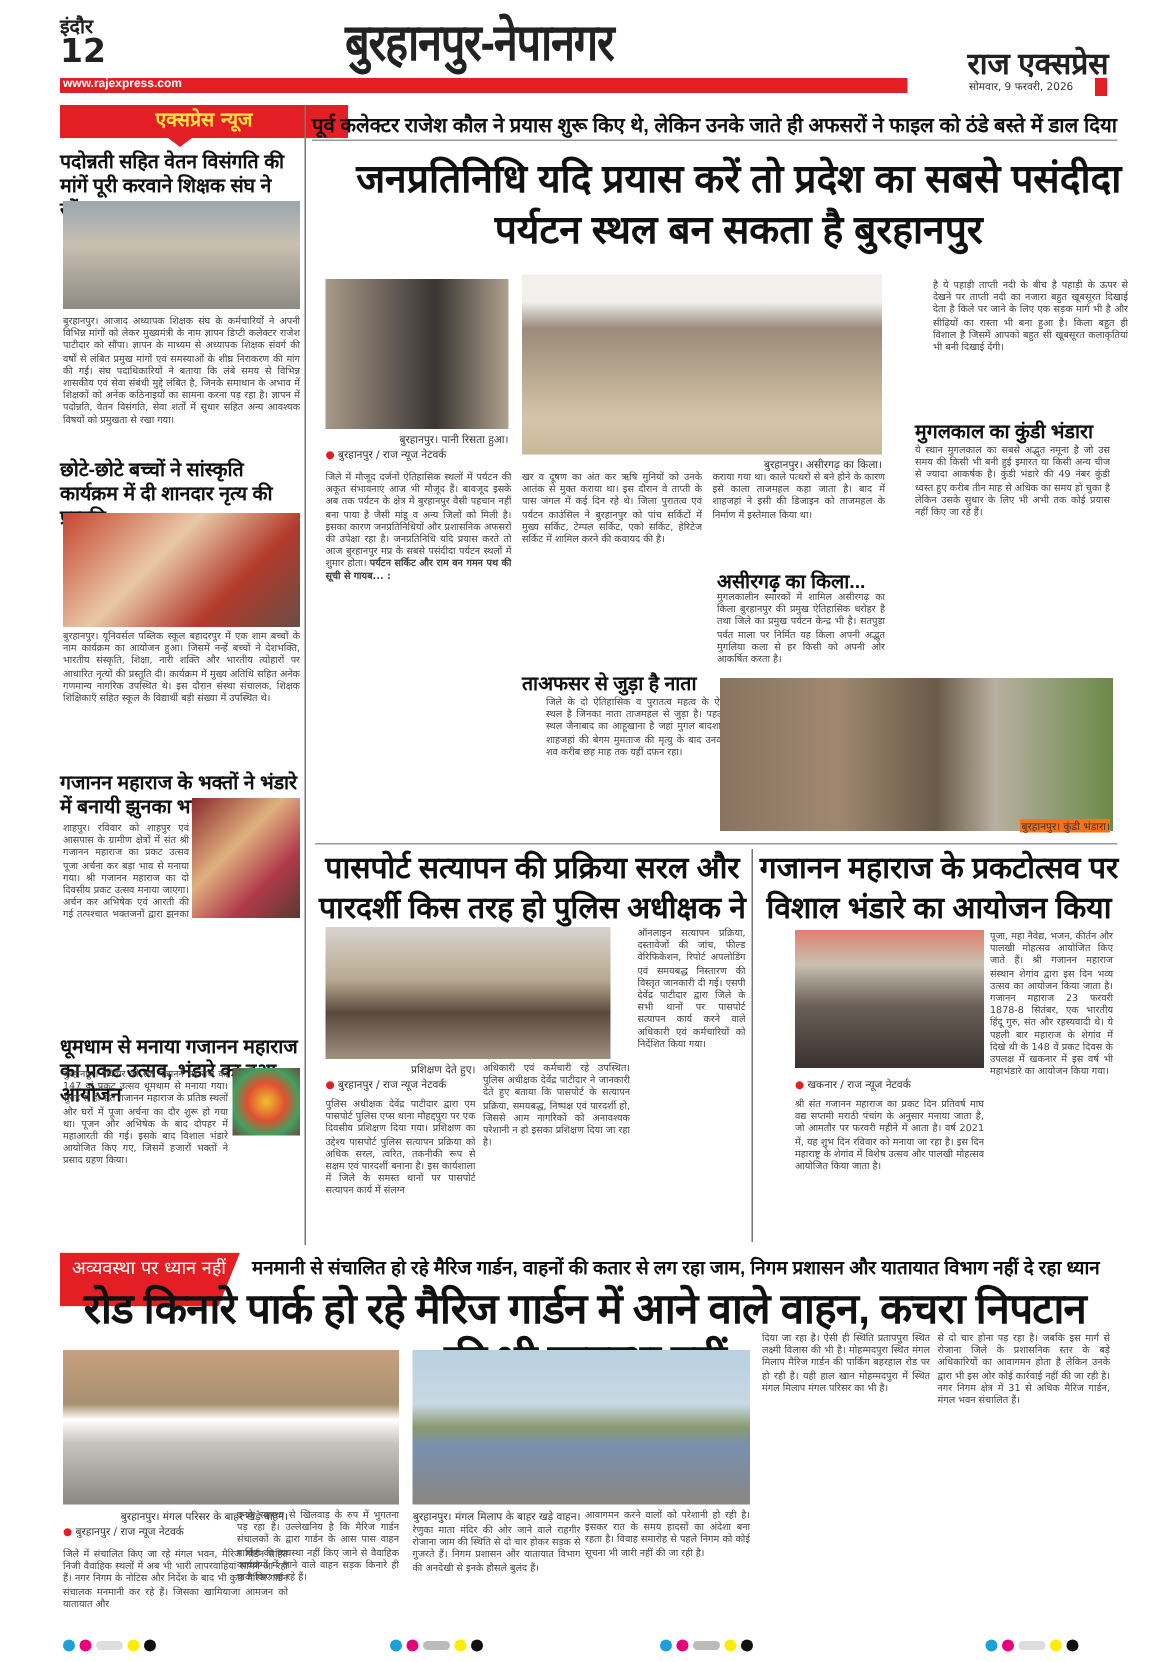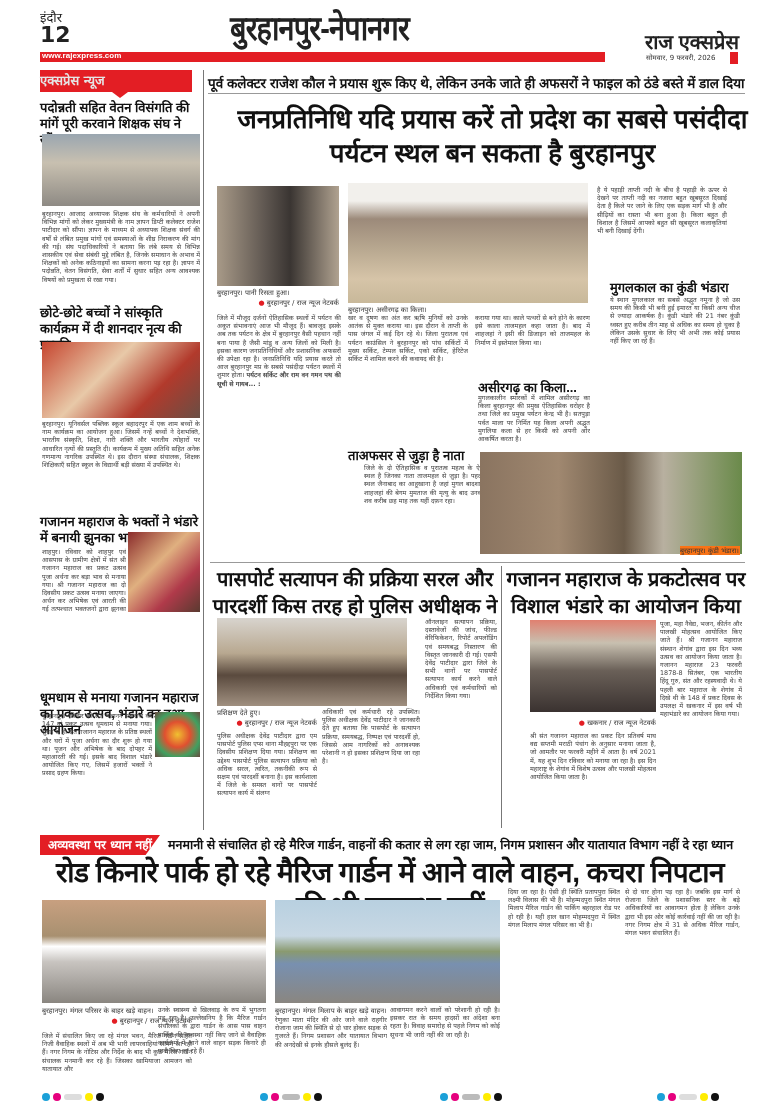--- a/index.html
+++ b/index.html
@@ -1,43 +1,43 @@
 <!DOCTYPE html>
 <html><head>
 <meta charset="utf-8">
 <style>
 *{box-sizing:border-box;margin:0;padding:0}
 body{width:778px;height:1108px;background:#fff;font-family:"DejaVu Sans",sans-serif;color:#222;position:relative;overflow:hidden}
 .abs{position:absolute}
 
-#city{left:40px;top:8px;font-size:13px;font-weight:normal}
+#city{left:40px;top:8px;font-size:13px;font-weight:bold}
 #pageno{left:40px;top:24px;font-size:22px;font-weight:bold;line-height:22px}
 #section-title{left:230px;top:4px;font-size:34px;font-weight:bold;letter-spacing:-1px;font-family:"Liberation Sans",sans-serif;transform:scaleX(0.85);transform-origin:left}
 #brand{left:645px;top:28px;font-size:20px;font-weight:bold;font-family:"Liberation Sans",sans-serif}
 #redbar{left:40px;top:52px;width:565px;height:10px;background:#e31e24}
 #url{left:42px;top:51px;font-size:8px;color:#fff;font-weight:bold;font-family:Liberation Sans, sans-serif}
 #dateline{left:646px;top:53px;font-size:7px;color:#333}
 #redsq{left:730px;top:52px;width:8px;height:12px;background:#e31e24}
 
-#xpress-tab{left:40px;top:70px;width:152px;height:22px;background:#e31e24;color:#e5e5e5;font-size:13px;font-weight:bold;line-height:22px}
+#xpress-tab{left:40px;top:70px;width:192px;height:22px;background:#e31e24;color:#fde047;font-size:13px;font-weight:bold;text-align:center;line-height:22px}
 #xpress-tab:after{content:"";position:absolute;left:72px;bottom:-6px;border-left:8px solid transparent;border-right:8px solid transparent;border-top:6px solid #e31e24}
 .lhead{font-size:13px;font-weight:bold;line-height:16px;font-family:"Liberation Sans",sans-serif;color:#111}
 .photo{background:linear-gradient(135deg,#8b7b6e,#c9b8a4 50%,#6e5f54);}
 .body{font-size:6.4px;line-height:8.2px;color:#444;text-align:justify;overflow:hidden}
-.caption{font-size:7px;text-align:left;color:#333}
-.credit{font-size:7px;text-align:right;color:#333}
+.caption{font-size:7px;text-align:right;color:#333}
+.credit{font-size:7px;text-align:left;color:#333}
 .credit:before{content:"● ";color:#e31e24}
 .vline{position:absolute;background:#777;width:1px}
 
 #kicker{left:208px;top:74px;font-size:13.5px;font-weight:bold;color:#111;font-family:"Liberation Sans",sans-serif;border-bottom:1px solid #999;padding-bottom:1px}
 #main-head{left:215px;top:102px;width:555px;font-size:26px;line-height:34px;font-weight:bold;text-align:center;font-family:"Liberation Sans",sans-serif;color:#111}
 .subh{font-size:13px;font-weight:bold;font-family:"Liberation Sans",sans-serif;color:#111}
 .midhead{font-size:20px;line-height:27px;font-weight:bold;text-align:center;font-family:"Liberation Sans",sans-serif;color:#111}
 
-#bottom-tag{left:40px;top:835px;width:120px;height:20px;background:#e31e24;color:#fff;font-size:12px;font-weight:bold;line-height:20px;padding-left:8px;clip-path:polygon(0 0,100% 0,88% 100%,0 100%)}
+#bottom-tag{left:40px;top:835px;width:120px;height:36px;background:#e31e24;color:#fff;font-size:12px;font-weight:normal;line-height:20px;padding-left:8px;clip-path:polygon(0 0,100% 0,88% 100%,0 100%)}
 #bottom-kicker{left:168px;top:836px;font-size:12.5px;font-weight:bold;color:#111;font-family:"Liberation Sans",sans-serif}
 #bottom-head{left:40px;top:856px;width:700px;font-size:28px;line-height:34px;font-weight:bold;text-align:center;font-family:"Liberation Sans",sans-serif;color:#111;letter-spacing:-0.5px}
 .regmarks{position:absolute;top:1093px;display:flex;gap:3px;align-items:center}
 .regmarks span{display:block;width:8px;height:8px;border-radius:50%}
 .regmarks .bar{width:18px;height:6px;border-radius:3px;background:#ddd}
 </style>
 </head>
 <body>
 
 <div class="abs" id="city">इंदौर</div>
@@ -80,23 +80,23 @@
 <div class="abs body" style="left:217px;top:314px;width:124px;height:242px">
   <span>जिले में मौजूद दर्जनों ऐतिहासिक स्थलों में पर्यटन की अकूत संभावनाएं आज भी मौजूद हैं। बावजूद इसके अब तक पर्यटन के क्षेत्र में बुरहानपुर वैसी पहचान नहीं बना पाया है जैसी मांडू व अन्य जिलों को मिली है। इसका कारण जनप्रतिनिधियों और प्रशासनिक अफसरों की उपेक्षा रहा है। जनप्रतिनिधि यदि प्रयास करते तो आज बुरहानपुर मप्र के सबसे पसंदीदा पर्यटन स्थलों में शुमार होता।</span>
   <b>पर्यटन सर्किट और राम वन गमन पथ की सूची से गायब... :</b>
 </div>
 <div class="abs body" style="left:348px;top:314px;width:120px;height:125px">खर व दूषण का अंत कर ऋषि मुनियों को उनके आतंक से मुक्त कराया था। इस दौरान वे ताप्ती के पास जंगल में कई दिन रहे थे। जिला पुरातत्व एवं पर्यटन काउंसिल ने बुरहानपुर को पांच सर्किटों में मुख्य सर्किट, टेम्पल सर्किट, एको सर्किट, हेरिटेज सर्किट में शामिल करने की कवायद की है।</div>
 <div class="abs subh" style="left:348px;top:446px;width:120px">ताअफसर से जुड़ा है नाता</div>
 <div class="abs body" style="left:364px;top:464px;width:120px;height:92px">जिले के दो ऐतिहासिक व पुरातत्व महत्व के ऐसे स्थल है जिनका नाता ताजमहल से जुड़ा है। पहला स्थल जैनाबाद का आहूखाना है जहां मुगल बादशाह शाहजहां की बेगम मुमताज की मृत्यु के बाद उनका शव करीब छह माह तक यहीं दफ़न रहा।</div>
 <div class="abs body" style="left:475px;top:314px;width:115px;height:60px">कराया गया था। काले पत्थरों से बने होने के कारण इसे काला ताजमहल कहा जाता है। बाद में शाहजहां ने इसी की डिजाइन को ताजमहल के निर्माण में इस्तेमाल किया था।</div>
 <div class="abs subh" style="left:478px;top:378px;width:112px">असीरगढ़ का किला...</div>
 <div class="abs body" style="left:478px;top:394px;width:112px;height:56px">मुगलकालीन स्मारकों में शामिल असीरगढ़ का किला बुरहानपुर की प्रमुख ऐतिहासिक धरोहर है तथा जिले का प्रमुख पर्यटन केन्द्र भी है। सतपुड़ा पर्वत माला पर निर्मित यह किला अपनी अद्भुत मुगलिया कला से हर किसी को अपनी ओर आकर्षित करता है।</div>
-<div class="abs body" style="left:597px;top:186px;width:130px;height:86px">है ये पहाड़ी ताप्ती नदी के बीच है पहाड़ी के ऊपर से देखने पर ताप्ती नदी का नजारा बहुत खूबसूरत दिखाई देता है किले पर जाने के लिए एक सड़क मार्ग भी है और सीढ़ियों का रास्ता भी बना हुआ है। किला बहुत ही विशाल है जिसमें आपको बहुत सी खूबसूरत कलाकृतियां भी बनी दिखाई देंगी।</div>
+<div class="abs body" style="left:622px;top:186px;width:130px;height:86px">है ये पहाड़ी ताप्ती नदी के बीच है पहाड़ी के ऊपर से देखने पर ताप्ती नदी का नजारा बहुत खूबसूरत दिखाई देता है किले पर जाने के लिए एक सड़क मार्ग भी है और सीढ़ियों का रास्ता भी बना हुआ है। किला बहुत ही विशाल है जिसमें आपको बहुत सी खूबसूरत कलाकृतियां भी बनी दिखाई देंगी।</div>
 <div class="abs subh" style="left:610px;top:278px;width:130px">मुगलकाल का कुंडी भंडारा</div>
-<div class="abs body" style="left:610px;top:296px;width:130px;height:150px">ये स्थान मुगलकाल का सबसे अद्भुत नमूना है जो उस समय की किसी भी बनी हुई इमारत या किसी अन्य चीज से ज्यादा आकर्षक है। कुंडी भंडारे की 21 नंबर कुंडी ध्वस्त हुए करीब तीन माह से अधिक का समय हो चुका है लेकिन उसके सुधार के लिए भी अभी तक कोई प्रयास नहीं किए जा रहे हैं।</div>
+<div class="abs body" style="left:610px;top:296px;width:130px;height:150px">ये स्थान मुगलकाल का सबसे अद्भुत नमूना है जो उस समय की किसी भी बनी हुई इमारत या किसी अन्य चीज से ज्यादा आकर्षक है। कुंडी भंडारे की 49 नंबर कुंडी ध्वस्त हुए करीब तीन माह से अधिक का समय हो चुका है लेकिन उसके सुधार के लिए भी अभी तक कोई प्रयास नहीं किए जा रहे हैं।</div>
 <div class="abs photo" style="left:480px;top:452px;width:262px;height:102px;background:linear-gradient(90deg,#8a7460,#a08870 30%,#6a5a48 55%,#b8b0a0 70%,#6a8a4a)"></div>
 <div class="abs caption" style="left:680px;top:546px;width:60px;background:#f97316">बुरहानपुर। कुंडी भंडारा।</div>
 
 <div class="abs" style="left:210px;top:562px;width:535px;height:1px;background:#999"></div>
 
 <div class="abs midhead" style="left:210px;top:566px;width:290px">पासपोर्ट सत्यापन की प्रक्रिया सरल और पारदर्शी किस तरह हो पुलिस अधीक्षक ने दिया प्रशिक्षण</div>
 <div class="abs photo" style="left:217px;top:618px;width:190px;height:88px;background:linear-gradient(180deg,#d8d4ce,#b8a890 40%,#5a4a3e 65%,#a09080)"></div>
 <div class="abs caption" style="left:217px;top:708px;width:100px">प्रशिक्षण देते हुए।</div>
 <div class="abs credit" style="left:217px;top:718px;width:100px">बुरहानपुर / राज न्यूज नेटवर्क</div>
 <div class="abs body" style="left:217px;top:732px;width:100px;height:96px">पुलिस अधीक्षक देवेंद्र पाटीदार द्वारा एम पासपोर्ट पुलिस एप्स थाना मौहद्दपुरा पर एक दिवसीय प्रशिक्षण दिया गया। प्रशिक्षण का उद्देश्य पासपोर्ट पुलिस सत्यापन प्रक्रिया को अधिक सरल, त्वरित, तकनीकी रूप से सक्षम एवं पारदर्शी बनाना है। इस कार्यशाला में जिले के समस्त थानों पर पासपोर्ट सत्यापन कार्य में संलग्न</div>

